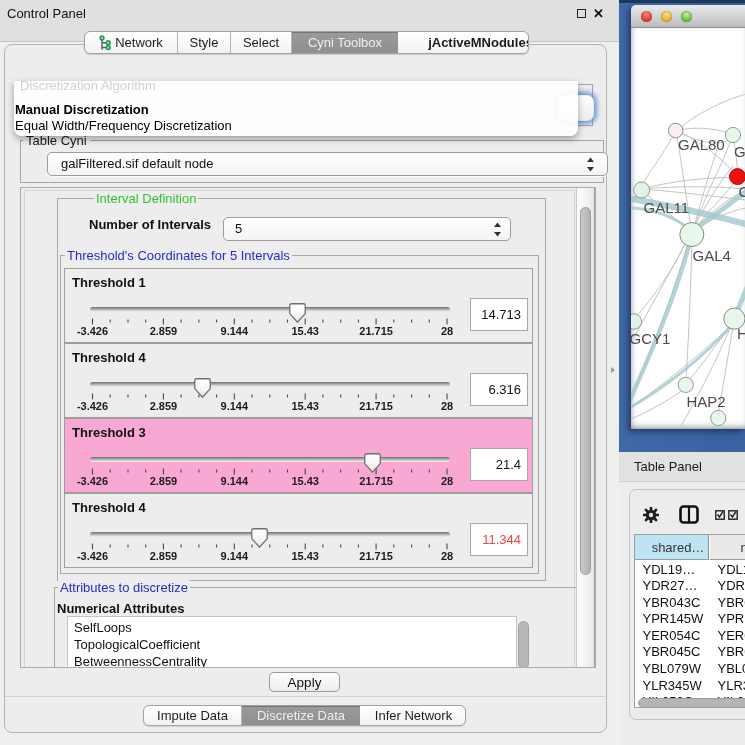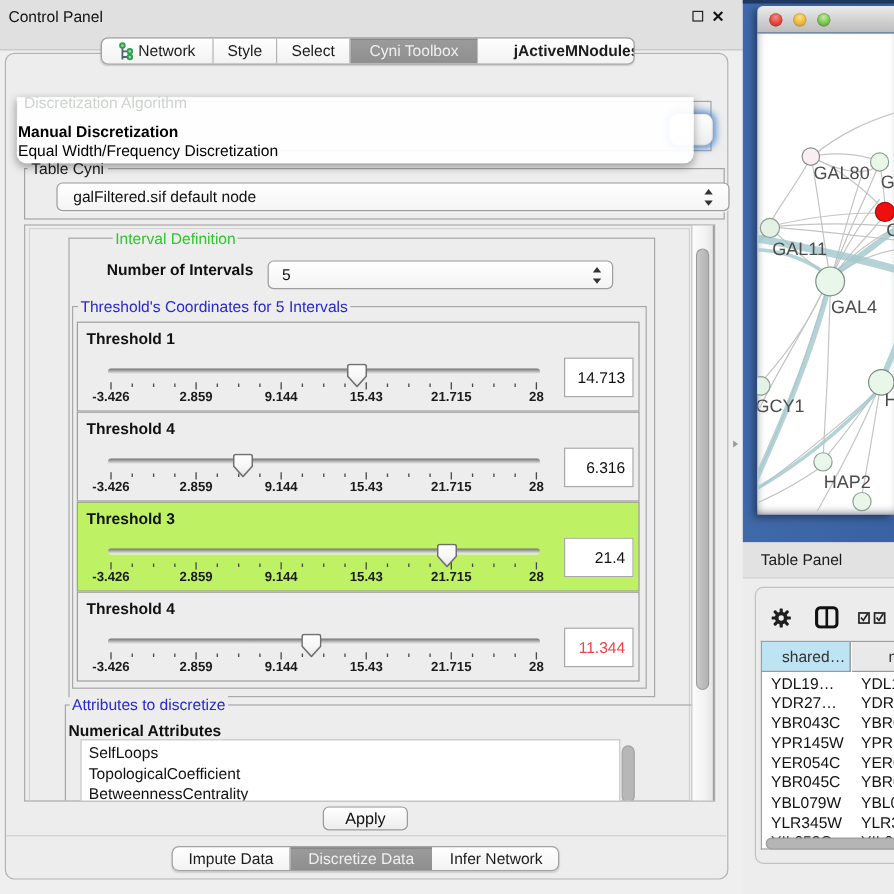--- a/index.html
+++ b/index.html
@@ -160,21 +160,21 @@
         <defs>
             <linearGradient id="tg2" x1="0" y1="0" x2="0" y2="1">
               <stop offset="0" stop-color="#ffffff"></stop>
               <stop offset="0.55" stop-color="#f6f6f6"></stop>
               <stop offset="1" stop-color="#e4e4e4"></stop>
             </linearGradient>
           </defs>
       </svg>
       <div class="abs" style="left:405px;top:29px;width:58px;height:33px;border:1px solid #a8a8a8;background:#fff;font-size:13px;color:#111;text-align:right;line-height:31px;padding-right:6px;">6.316</div>
     </div>
-    <div class="abs" style="left:43px;top:229.5px;width:468.5px;height:75px;border:1px solid #9e9e9e;background:#bef264;">
+    <div class="abs" style="left:43px;top:229.5px;width:468.5px;height:75px;border:1px solid #9e9e9e;background:#f9a8d4;">
       <div class="abs" style="left:7px;top:6px;font-size:13px;font-weight:bold;color:#111;">Threshold 3</div>
       <div class="abs" style="left:25px;top:38px;width:360px;height:5.5px;border-radius:3px;background:linear-gradient(#6f6f6f,#a6a6a6 40%,#d9d9d9 75%,#f0f0f0);"></div>
       <svg class="abs" style="left:18px;top:49px;" width="374" height="8" viewBox="0 0 374 8">
         <g stroke="#4a4a4a" stroke-width="1.1">
           <line x1="9.5" y1="0.5" x2="9.5" y2="6.5"></line>
           <line x1="27.2" y1="1.5" x2="27.2" y2="4.5"></line>
           <line x1="45.0" y1="1.5" x2="45.0" y2="4.5"></line>
           <line x1="62.7" y1="1.5" x2="62.7" y2="4.5"></line>
           <line x1="80.4" y1="0.5" x2="80.4" y2="6.5"></line>
           <line x1="98.1" y1="1.5" x2="98.1" y2="4.5"></line>

